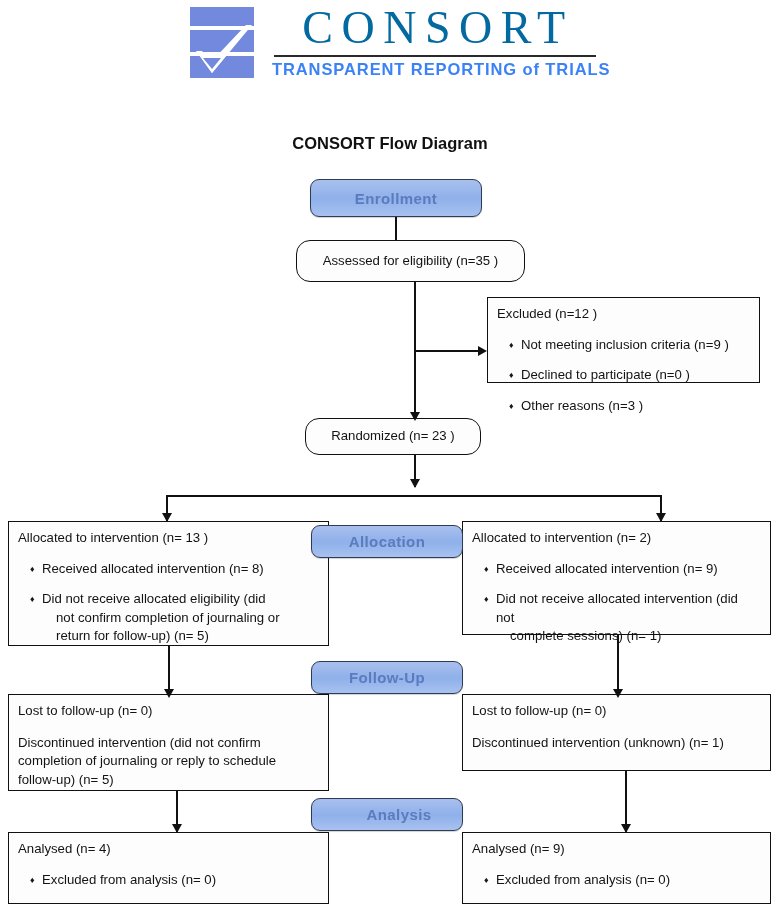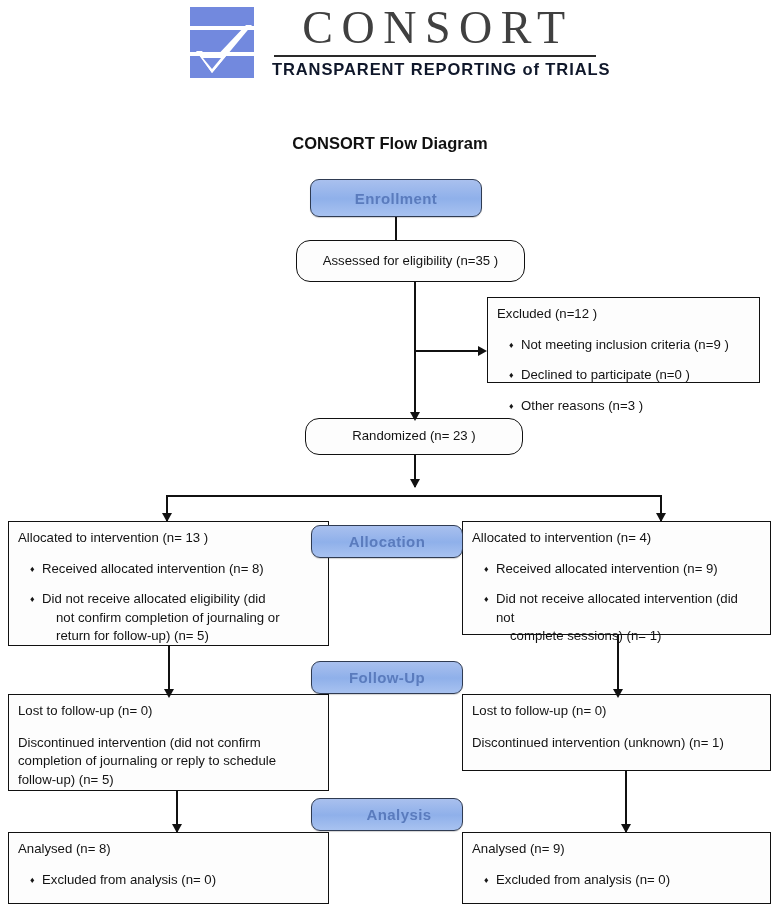--- a/index.html
+++ b/index.html
@@ -39,37 +39,37 @@
     position: absolute;
     left: 86px;
     top: 0px;
     width: 326px;
     height: 82px;
   }
   .wordmark-top {
     font-family: "Liberation Serif", serif;
     font-size: 46px;
     letter-spacing: 8.5px;
-    color: #404040;
+    color: #0369a1;
     line-height: 52px;
     text-align: center;
     padding-left: 6px;
     white-space: nowrap;
   }
   .wordmark-rule {
     height: 2px;
     background: #2a2a2a;
     margin: 1px 2px 3px 2px;
   }
   .wordmark-bottom {
     font-family: "Liberation Sans", sans-serif;
     font-weight: bold;
     font-size: 16.5px;
     letter-spacing: 0.9px;
-    color: #0f172a;
+    color: #3b82f6;
     text-align: center;
     white-space: nowrap;
   }
 
   
   #diagram-title {
     position: absolute;
     left: 0;
     top: 134px;
     width: 780px;
@@ -215,21 +215,21 @@
 
   <div class="node" style="left:487px; top:297px; width:273px; height:86px;">
     <span class="head">Excluded  (n=12   )</span>
     <ul class="bullets">
       <li>Not meeting inclusion criteria (n=9 )</li>
       <li>Declined to participate (n=0  )</li>
       <li>Other reasons (n=3 )</li>
     </ul>
   </div>
 
-  <div class="node center-text" style="left:305px; top:418px; width:218px; height:37px;">
+  <div class="node center-text" style="left:305px; top:418px; width:176px; height:37px;">
     <span>Randomized (n= 23 )</span>
   </div>
 
   <div class="vline" style="left:414px; top:455px; height:32px;"></div>
   <div class="arrow-down" style="left:409.5px; top:479px;"></div>
   <div class="hline" style="left:166px; top:495px; width:496px;"></div>
   <div class="vline" style="left:166px; top:495px; height:26px;"></div>
   <div class="arrow-down" style="left:161.5px; top:513px;"></div>
   <div class="vline" style="left:660px; top:495px; height:26px;"></div>
   <div class="arrow-down" style="left:655.5px; top:513px;"></div>
@@ -244,21 +244,21 @@
       </li>
       <li>
         <span>Did not receive allocated eligibility (did</span>
         <span class="cont">not confirm completion of journaling or</span>
         <span class="cont">return for follow-up) (n= 5)</span>
       </li>
     </ul>
   </div>
 
   <div class="node" style="left:462px; top:521px; width:309px; height:114px;">
-    <span class="head">Allocated to intervention (n= 4)</span>
+    <span class="head">Allocated to intervention (n= 2)</span>
     <ul class="bullets">
       <li>
         <span>Received allocated intervention (n= 9)</span>
       </li>
       <li>
         <span>Did not receive allocated intervention (did not</span>
         <span class="cont">complete sessions) (n=  1)</span>
       </li>
     </ul>
   </div>
@@ -285,21 +285,21 @@
   </div>
 
   <div class="vline" style="left:176px; top:791px; height:42px;"></div>
   <div class="arrow-down" style="left:171.5px; top:824px;"></div>
   <div class="vline" style="left:625px; top:771px; height:62px;"></div>
   <div class="arrow-down" style="left:620.5px; top:824px;"></div>
 
   <div class="stage" style="left:311px; top:798px; width:152px; height:33px;padding-left:24px;">Analysis</div>
 
   <div class="node" style="left:8px; top:832px; width:321px; height:72px;">
-    <span class="head">Analysed  (n= 8)</span>
+    <span class="head">Analysed  (n= 4)</span>
     <ul class="bullets">
       <li>Excluded from analysis (n=  0)</li>
     </ul>
   </div>
 
   <div class="node" style="left:462px; top:832px; width:309px; height:72px;">
     <span class="head">Analysed  (n= 9)</span>
     <ul class="bullets">
       <li>Excluded from analysis (n=  0)</li>
     </ul>

